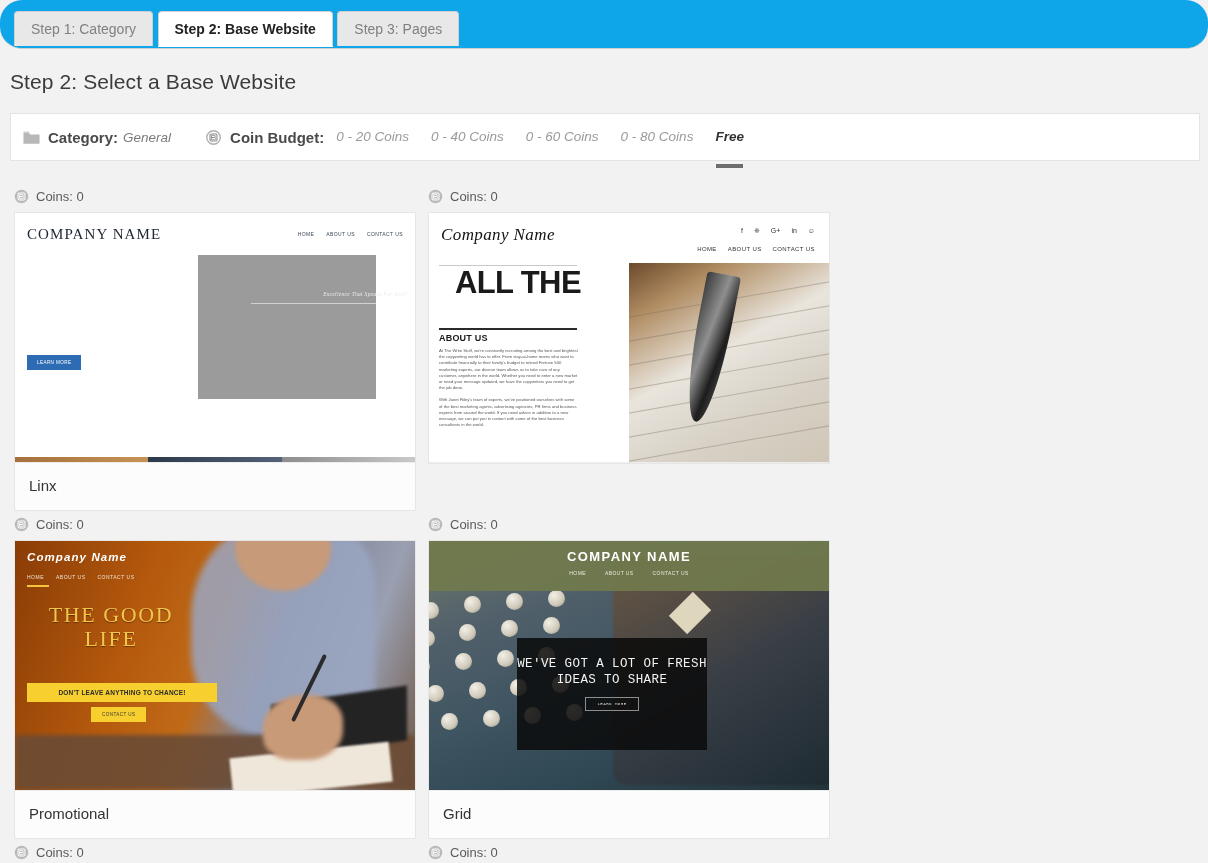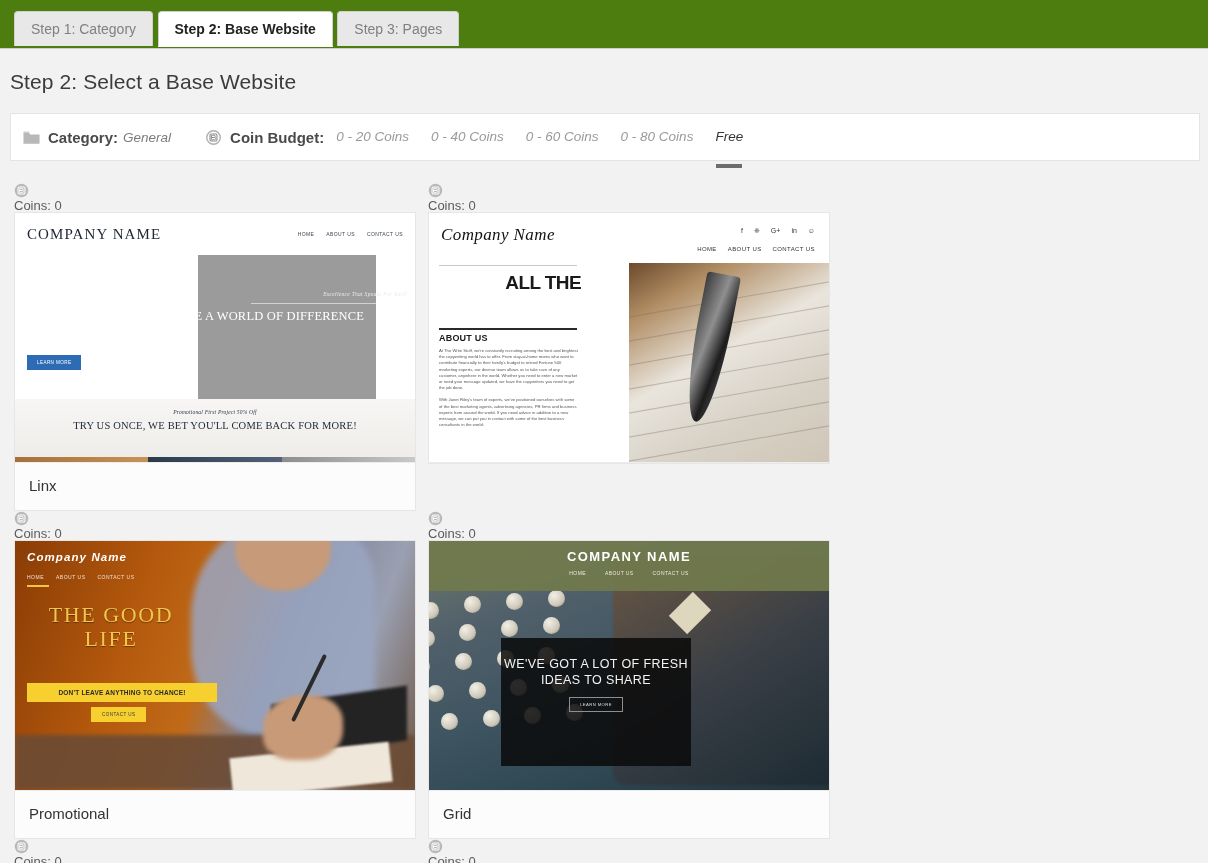--- a/index.html
+++ b/index.html
@@ -10,21 +10,22 @@
     font-family: "Liberation Sans", sans-serif;
     overflow: hidden;
   }
 
   
   .tabbar {
     position: relative;
     height: 49px;
     padding: 10px 0 1px 14px;
     border-bottom: 1px solid #cfcfcf;
-    background: #4d7c0f;
+    background: #0ea5e9;
+    border-radius: 22px;
   }
   .tab {
     display: inline-block;
     padding: 9px 16px 8px 16px;
     font-size: 14px;
     color: #808080;
     background: #e8e8e8;
     border: 1px solid #cfcfcf;
     border-bottom: none;
     border-radius: 4px 4px 0 0;
@@ -69,39 +70,39 @@
   .fvalue { font-size: 13.5px; font-style: italic; color: #7b7b7b; margin-left: 5px; }
   .budget-opt {
     font-size: 13.5px;
     font-style: italic;
     color: #9a9a9a;
     margin-left: 22px;
     position: relative;
     padding-bottom: 2px;
   }
   .budget-opt.first { margin-left: 12px; }
-  .budget-opt.active { color: #333333; font-weight: normal; }
+  .budget-opt.active { color: #333333; font-weight: bold; }
   .budget-opt.active::after {
     content: "";
     position: absolute;
     left: 1px; right: 1px;
     bottom: -22px;
     height: 4px;
     background: #6d6d6d;
   }
 
   
   .grid {
     margin: 22px 8px 0 8px;
     display: flex;
     flex-wrap: wrap;
     gap: 0;
   }
   .cell { width: 414px; padding: 0 6px; }
-  .coinrow { display: flex; align-items: flex-start; height: 26px; margin-bottom: 3px; flex-direction: column; }
+  .coinrow { display: flex; align-items: center; height: 26px; margin-bottom: 3px; }
   .coin-icon { width: 15px; height: 15px; margin-right: 7px; flex: 0 0 auto; }
   .coin-text { font-size: 13px; color: #5b5b5b; }
 
   .card {
     background: #fcfcfc;
     border: 1px solid #e6e6e6;
     overflow: hidden;
   }
   .thumb {
     height: 250px;
@@ -133,21 +134,21 @@
   .linx-strip { position:absolute; left:0; right:0; top:244px; height:6px; display:flex; }
   .linx-strip i { flex:1; display:block; }
 
   
   .grid1 { background:#fff; width:100%; height:100%; position:relative; }
   .g1-logo { position:absolute; left:12px; top:12px; font-family:"Liberation Serif",serif; font-style:italic; font-size:17px; color:#111; letter-spacing:.4px;}
   .g1-social { position:absolute; right:14px; top:14px; display:flex; gap:11px; font-size:7px; color:#333; }
   .g1-nav { position:absolute; right:14px; top:33px; display:flex; gap:11px; font-size:6px; color:#333; letter-spacing:.4px;}
   .g1-rule { position:absolute; left:10px; top:52px; width:138px; height:1px; background:#c9c9c9;}
   .g1-h1 { position:absolute; left:10px; top:58px; width:142px; text-align:right; font-family:"Liberation Sans",sans-serif;
-           font-weight:bold; font-size:19px; line-height:24px; color:#1a1a1a; letter-spacing:-.6px; }
+           font-weight:bold; font-size:31px; line-height:24px; color:#1a1a1a; letter-spacing:-.6px; }
   .g1-rule2 { position:absolute; left:10px; top:115px; width:138px; height:2px; background:#2a2a2a;}
   .g1-about { position:absolute; left:10px; top:120px; font-weight:bold; font-size:9px; color:#1a1a1a; letter-spacing:.2px;}
   .g1-body { position:absolute; left:10px; top:135px; width:140px; font-size:4.2px; line-height:6.2px; color:#555; text-align:left;}
   .g1-body p { margin:0 0 6px 0; }
   .g1-photo { position:absolute; right:0; top:50px; width:200px; height:200px; overflow:hidden;
               background:linear-gradient(150deg,#6b4a2c 0%,#b08c62 18%,#e9e5dd 45%,#d8d2c7 70%,#cfc6b6 100%); }
   .g1-pen { position:absolute; left:64px; top:10px; width:34px; height:150px;
             background:linear-gradient(100deg,#3a3a3a,#8f8f8f 40%,#1c1c1c 70%,#555); transform:rotate(11deg);
             border-radius:4px 4px 50% 50%/4px 4px 70% 70%; }
   .g1-lines { position:absolute; left:0; top:0; right:0; bottom:0; }
@@ -181,21 +182,21 @@
   .diced-keys { position:absolute; left:-4%; top:22%; width:58%; height:62%; filter:blur(.6px);}
   .diced-keys i { position:absolute; width:17px; height:17px; border-radius:50%;
                   background:radial-gradient(circle at 35% 32%, #f2efe6, #cfc9ba 60%, #8d8878); }
   .diced-body { position:absolute; right:-2%; top:6%; width:56%; height:92%;
                 background:linear-gradient(150deg,#6a5743,#3a3f46 50%,#1d2b33); filter:blur(1px); border-radius:14px;}
   .diced-badge { position:absolute; left:62%; top:22%; width:26px; height:34px; background:#ded6bd; transform:rotate(45deg); filter:blur(.4px);}
   .diced-bar { position:absolute; left:0; top:0; width:100%; height:50px; background:rgba(113,122,76,.92); }
   .diced-logo { text-align:center; padding-top:8px; font-family:"Liberation Sans",sans-serif; font-weight:bold;
                 font-size:13px; color:#fff; letter-spacing:1.4px;}
   .diced-nav { display:flex; justify-content:center; gap:19px; margin-top:6px; font-size:5px; color:#eae7da; letter-spacing:.4px;}
-  .diced-overlay { position:absolute; left:72px; top:97px; width:190px; height:128px; background:rgba(10,10,10,.86); }
+  .diced-overlay { position:absolute; left:88px; top:97px; width:190px; height:112px; background:rgba(10,10,10,.86);font-family:Liberation Mono, monospace; }
   .diced-h1 { text-align:center; padding-top:18px; font-size:12.5px; line-height:16px; color:#f3f3f3; letter-spacing:.4px;}
   .diced-btn { display:block; width:54px; margin:9px auto 0 auto; text-align:center; border:1px solid #8e8e8e;
                color:#ddd; font-size:4.2px; padding:4px 0; letter-spacing:.4px;}
 </style>
 </head>
 <body>
 
 <div class="tabbar">
   <div class="tab">Step 1: Category</div>
   <div class="tab active">Step 2: Base Website</div>
@@ -247,26 +248,21 @@
             <div class="linx-logo">COMPANY NAME</div>
             <div class="linx-nav">
               <span>HOME</span>
               <span>ABOUT US</span>
               <span>CONTACT US</span>
             </div>
           </div>
           <div class="linx-hero"></div>
           <div class="linx-sub">Excellence That Speaks For Itself</div>
           <div class="linx-rule"></div>
-          <div class="linx-h1">ONE PIECE CAN MAKE A WORLD OF DIFFERENCE</div>
           <div class="linx-btn">LEARN MORE</div>
-          <div class="linx-band">
-            <div class="linx-promo">Promotional First Project 50% Off</div>
-            <div class="linx-cta">TRY US ONCE, WE BET YOU'LL COME BACK FOR MORE!</div>
-          </div>
           <div class="linx-strip">
             <i style="background:linear-gradient(90deg,#a5703c,#c79355)"></i>
             <i style="background:linear-gradient(90deg,#2b3a4a,#54627a)"></i>
             <i style="background:linear-gradient(90deg,#8d8d8d,#c9c9c9)"></i>
           </div>
         </div>
       </div>
       <div class="cardname">Linx</div>
     </div>
   </div>

